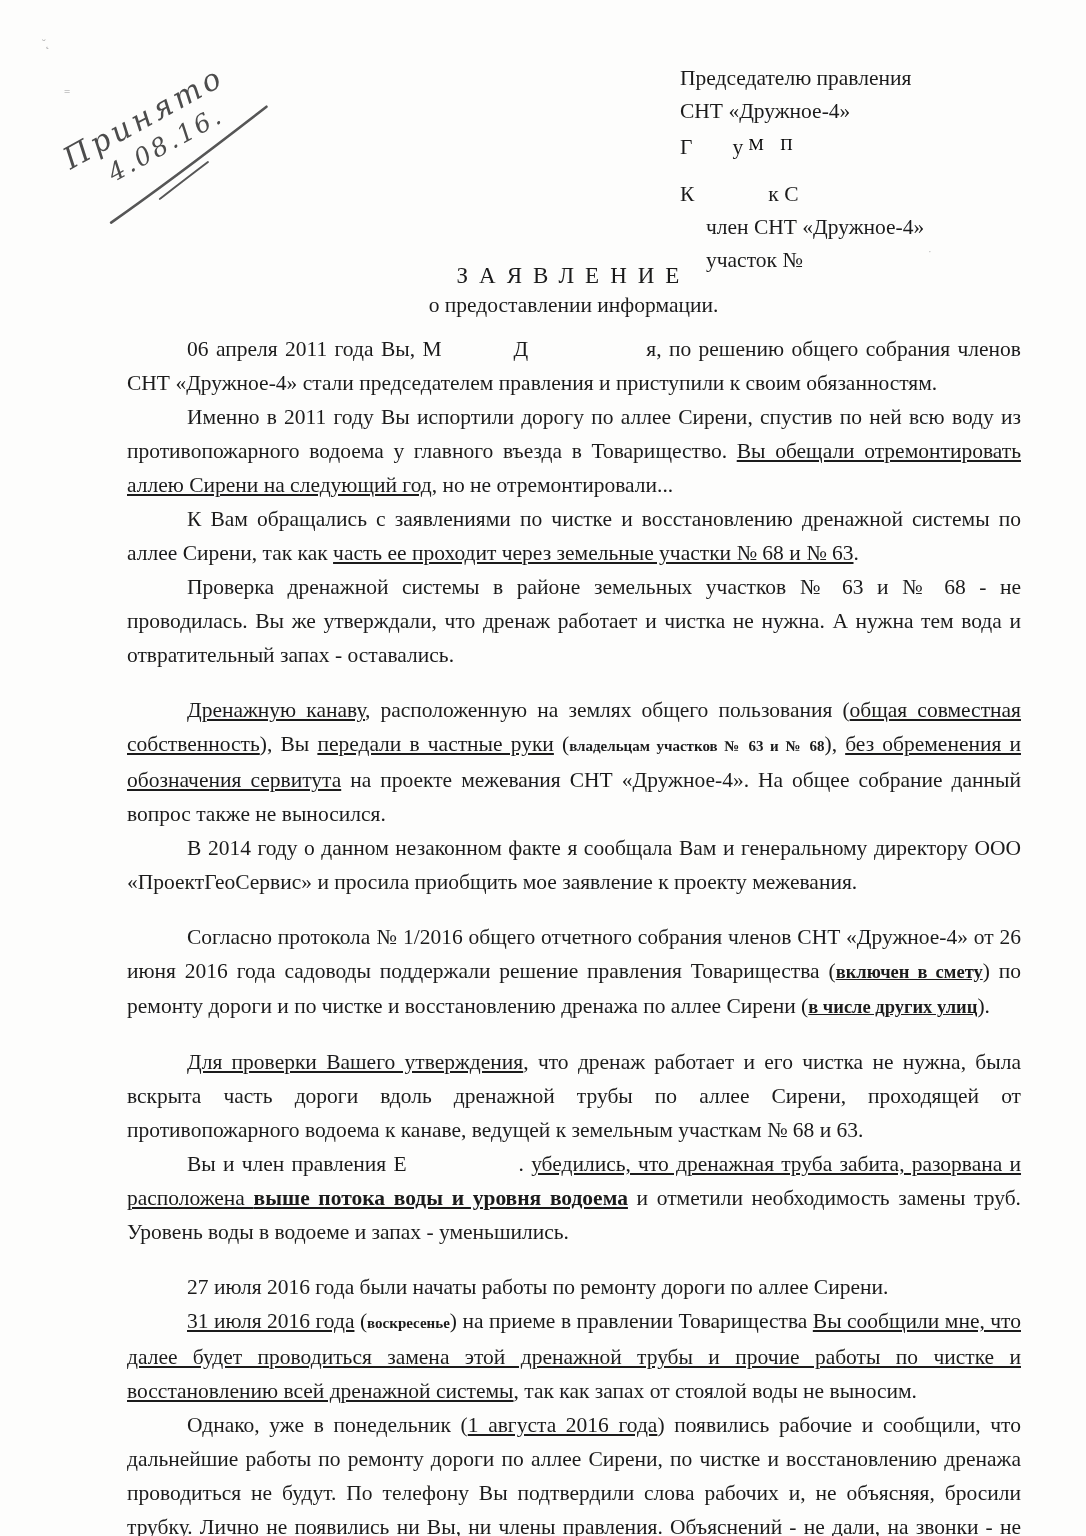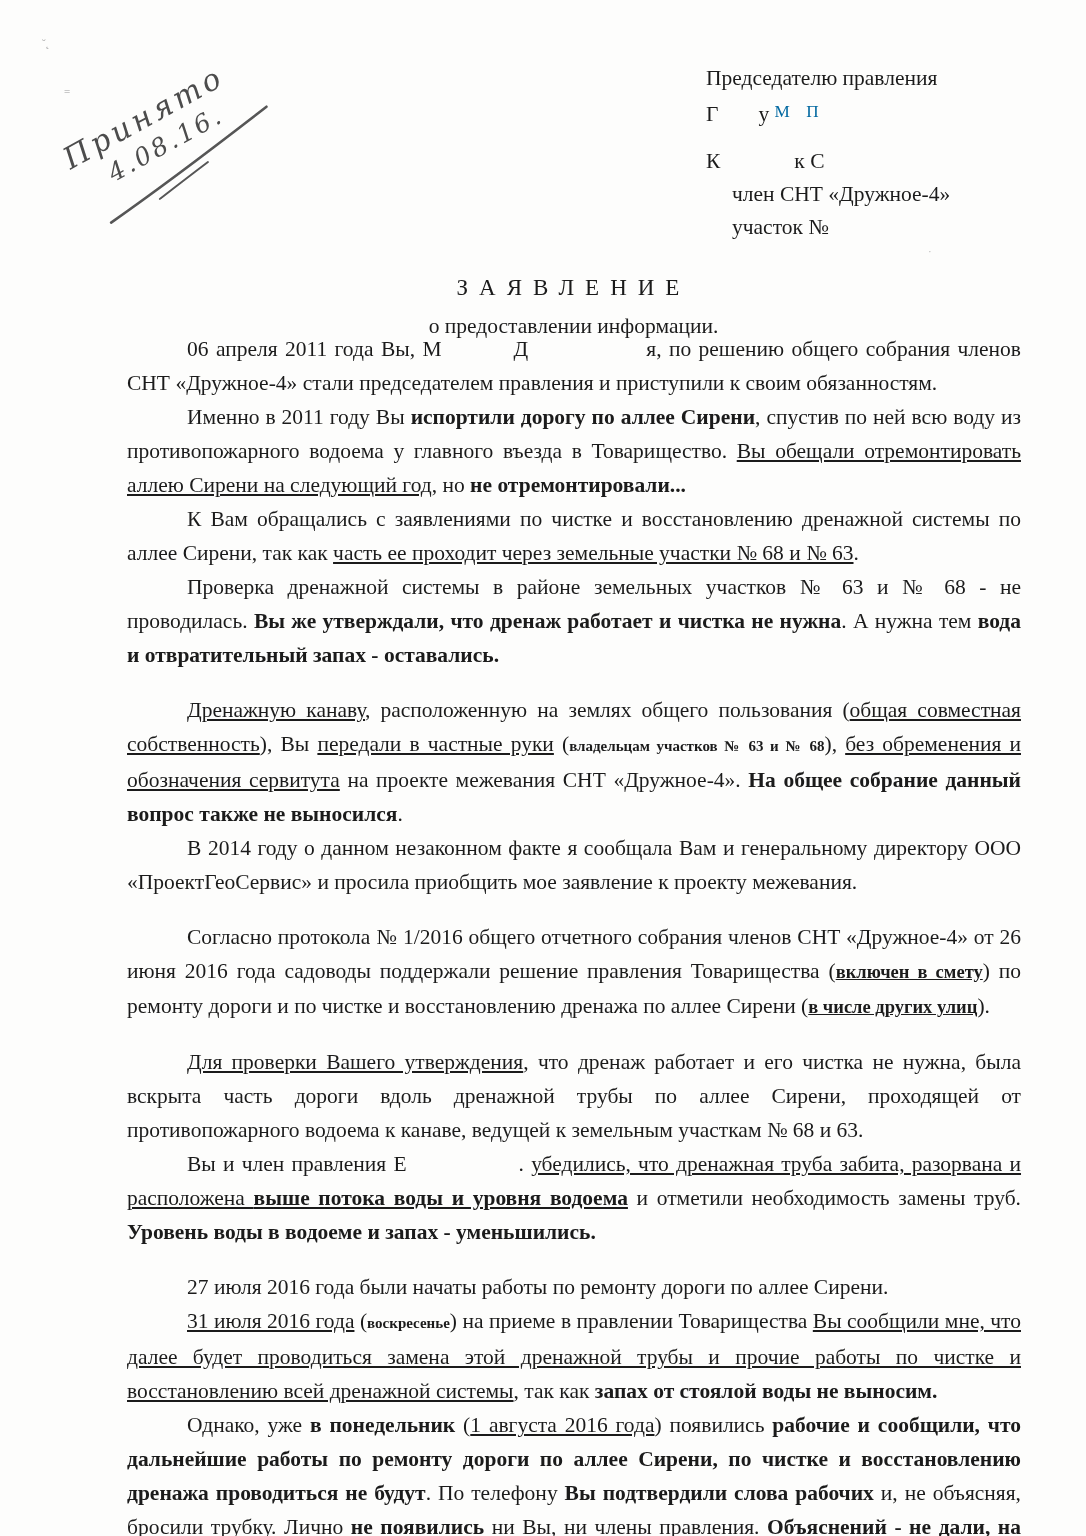--- a/index.html
+++ b/index.html
@@ -27,47 +27,47 @@
     font-family:"DejaVu Serif","Liberation Serif",serif;
     font-style:italic;
     pointer-events:none;
   }
   .stamp-l1{font-size:30px;letter-spacing:4px;margin-left:34px;}
   .stamp-l2{font-size:25px;letter-spacing:3px;margin-left:66px;margin-top:2px;}
   .stamp svg{display:block;margin-left:40px;margin-top:-2px;}
 
   
   .recipient{
-    position:absolute;left:706px;top:62px;width:340px;
+    position:absolute;left:680px;top:62px;width:340px;
     font-size:21.5px;line-height:33px;
   }
   .rec-line{white-space:nowrap;}
   .rec-line.indent{padding-left:26px;}
   .rec-line.spacer{height:14px;}
 
   
   .title-block{position:absolute;left:127px;top:262px;width:893px;text-align:center;}
-  .doc-title{font-size:23px;font-weight:normal;letter-spacing:11px;margin:13px;}
+  .doc-title{font-size:23px;font-weight:normal;letter-spacing:11px;margin:1px;}
   .doc-subtitle{font-size:21.5px;font-weight:normal;margin:4px 0 0 0;}
 
   
   .doc-body{
     position:absolute;left:127px;top:332px;width:894px;
     font-size:21.5px;line-height:34px;
     text-align:justify;
   }
   .para{margin:0;text-indent:60px;}
   .para.gap-before{margin-top:21px;}
 
-  .rs-b{font-weight:bold;}
+  .rs-b{font-weight:normal;}
   .rs-u{text-decoration:underline;}
   .rs-bu{font-weight:bold;text-decoration:underline;font-family:Liberation Serif, serif;}
   .rs-sb{font-weight:bold;font-size:15px;}
   .rs-su{text-decoration:underline;font-size:18.5px;font-weight:bold;}
-  .rs-faded{color:#0369a1;font-size:0.8em;vertical-align:4px;letter-spacing:6px;}
+  .rs-faded{color:#000000;font-size:0.8em;vertical-align:4px;letter-spacing:6px;}
   .gap{display:inline-block;}
 </style>
 </head>
 <body>
 
 <div class="page">
 
   <span class="speck sp1">˘˛</span>
   <span class="speck sp2">=</span>
   <span class="speck sp3">·</span>
@@ -76,20 +76,21 @@
     <div class="stamp-l1">Принято</div>
     <div class="stamp-l2">4.08.16.</div>
     <svg width="210" height="34" viewBox="0 0 210 34">
       <path d="M4 30 Q 80 22 196 4" stroke="#565656" stroke-width="2.6" fill="none" stroke-linecap="round"></path>
       <path d="M58 33 Q 90 28 118 24" stroke="#565656" stroke-width="2" fill="none" stroke-linecap="round"></path>
     </svg>
   </div>
 
   <div class="recipient">
       <div class="rec-line"><span>Председателю правления</span></div>
+      <div class="rec-line"><span>СНТ «Дружное-4»</span></div>
       <div class="rec-line"><span>Г</span><span class="gap" style="width: 40px;"></span><span>у </span><span class="rs-faded">М П</span></div>
       <div class="rec-line spacer"></div>
       <div class="rec-line"><span>К</span><span class="gap" style="width: 74px;"></span><span>к С</span></div>
       <div class="rec-line indent"><span>член СНТ «Дружное-4»</span></div>
       <div class="rec-line indent"><span>участок №</span></div>
     </div>
 
   <div class="title-block">
     <h1 class="doc-title">ЗАЯВЛЕНИЕ</h1>
     <h2 class="doc-subtitle">о предоставлении информации.</h2>

